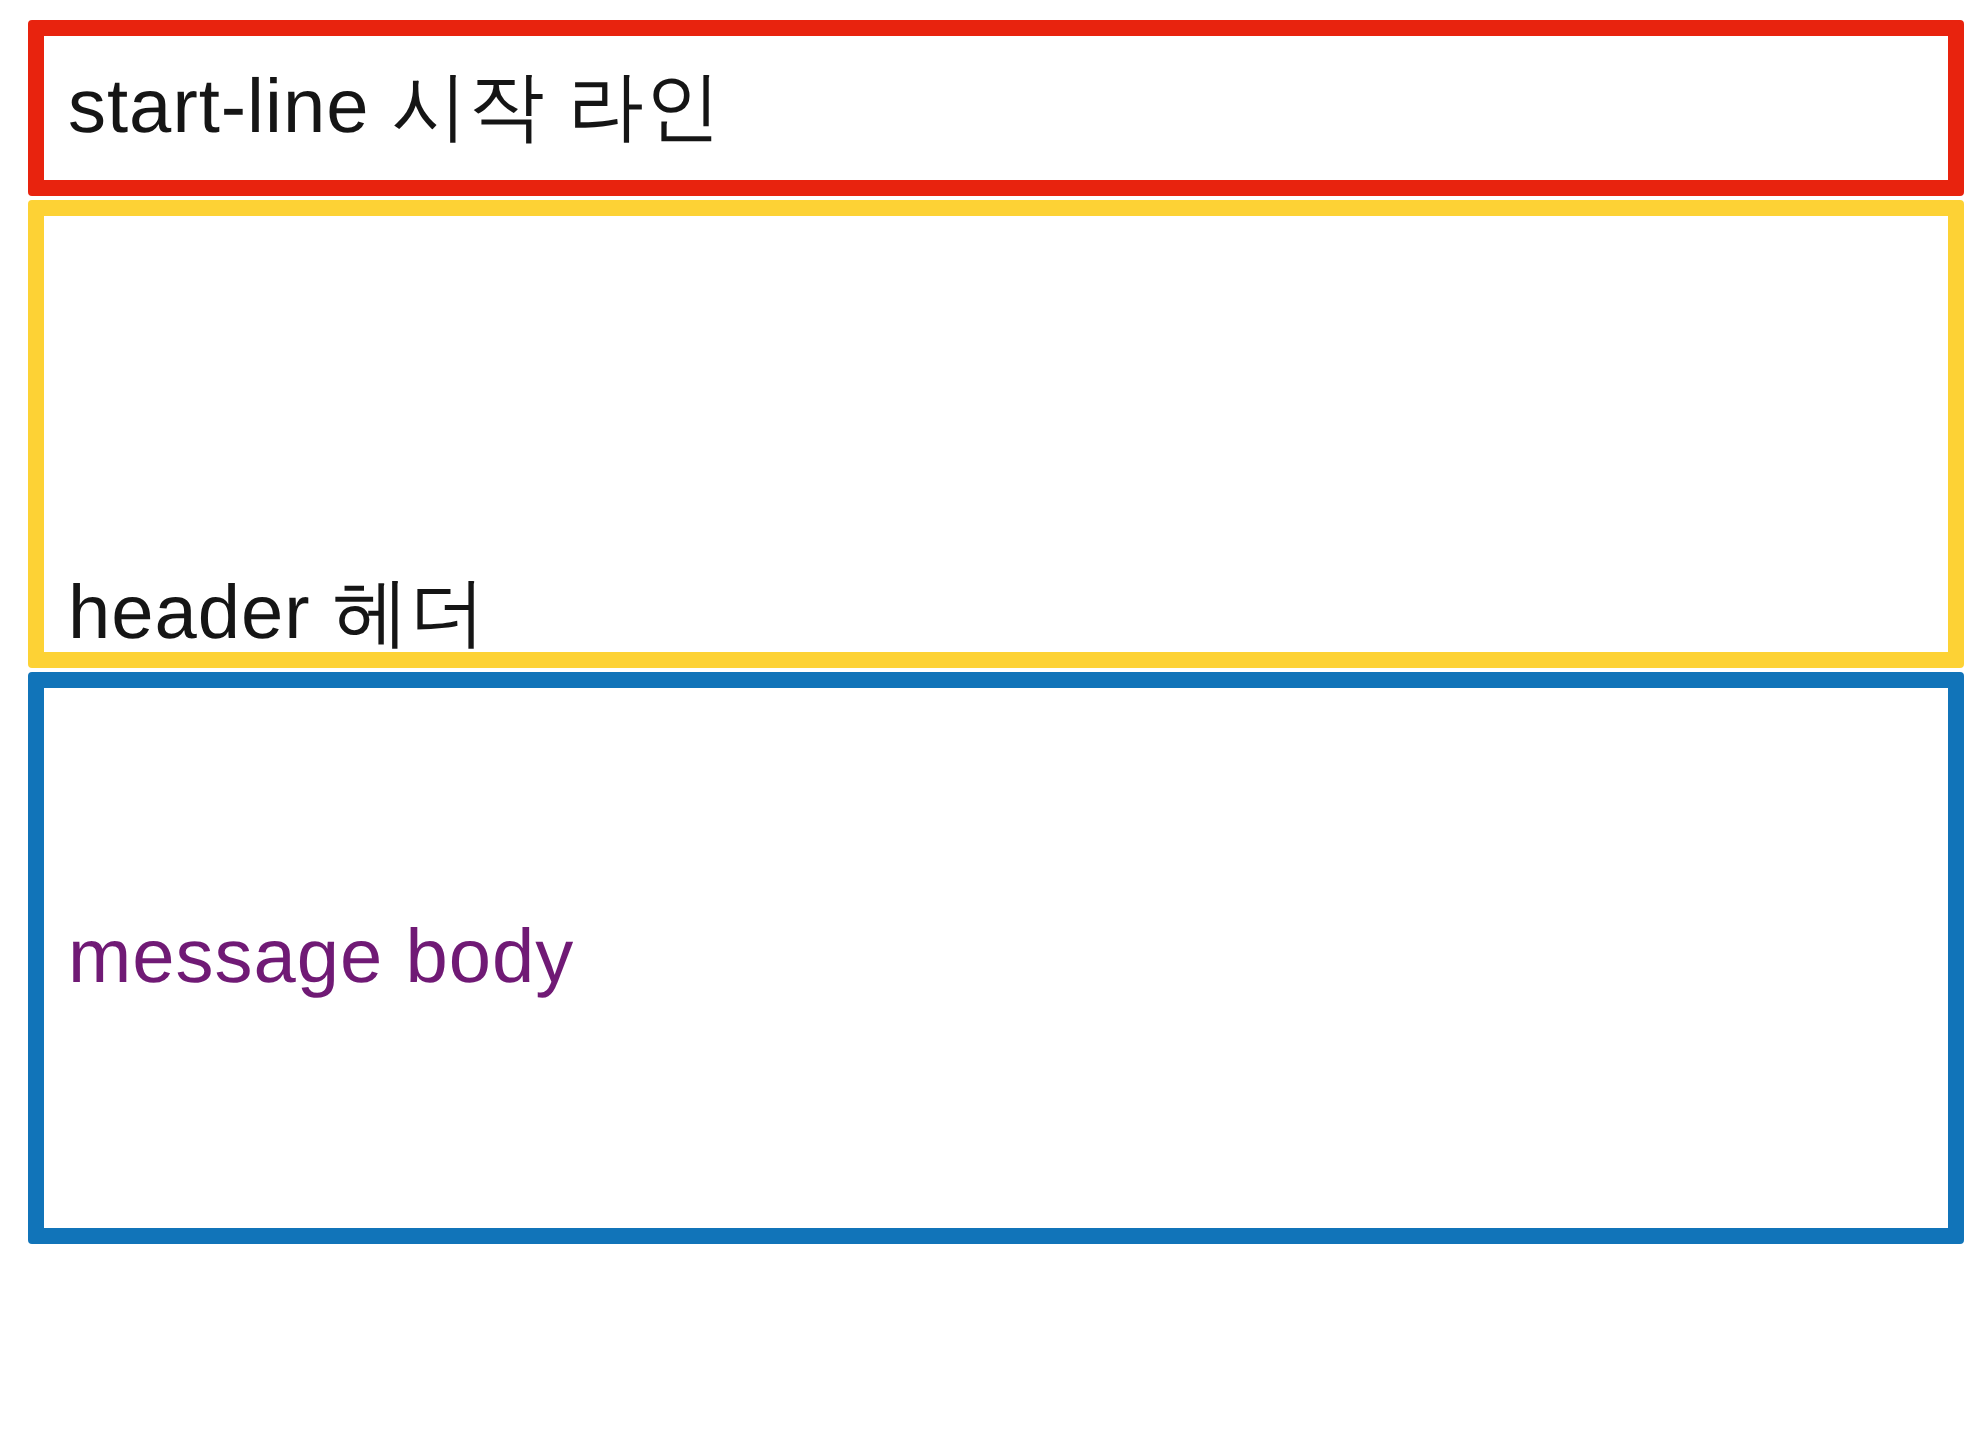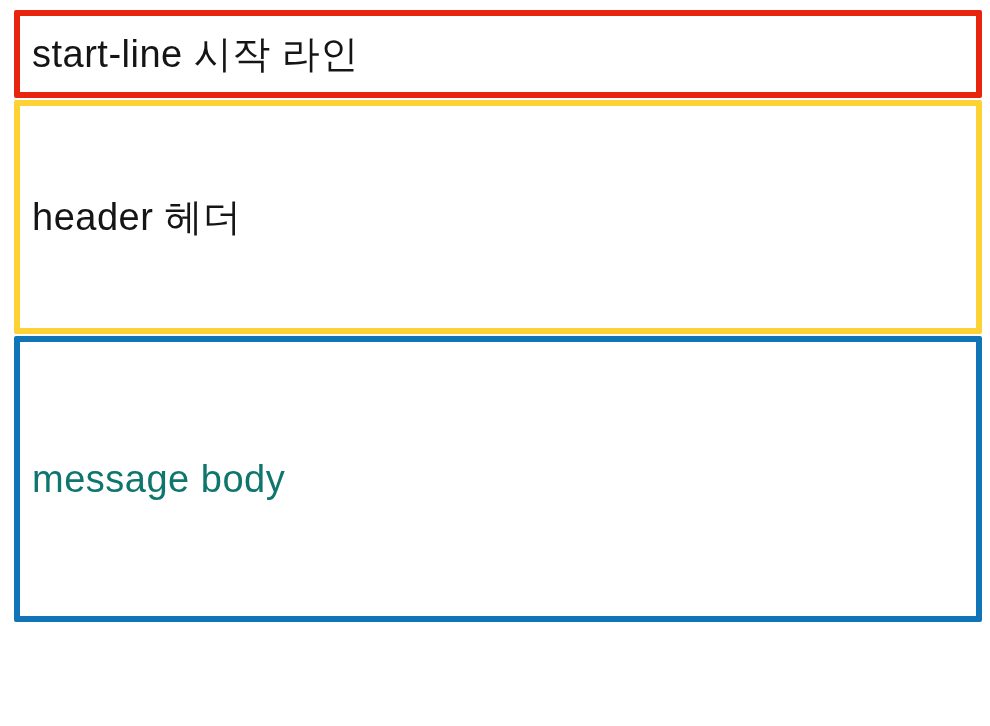--- a/index.html
+++ b/index.html
@@ -18,21 +18,21 @@
     width: 990px;
     height: 726px;
     padding: 10px 8px 0 14px;
     display: flex;
     flex-direction: column;
     gap: 2px;
   }
   .box {
     box-sizing: border-box;
     width: 968px;
-    border: 6px solid #fca5a5;
+    border: 8px solid #fca5a5;
     border-radius: 2px;
     background: #ffffff;
     display: flex;
     align-items: center;
   }
   .box-start-line   { height: 88px;  }
   .box-header       { height: 234px; }
   .box-empty-line   { height: 88px;  }
   .box-message-body { height: 286px; }
   .box-label {
@@ -47,22 +47,22 @@
 </style>
 </head>
 <body style="background: rgb(255, 255, 255);">
 
 <div class="diagram">
 
   <div class="box box-start-line" style="border-color: rgb(232, 35, 14);">
     <span class="box-label" style="color: rgb(21, 21, 21);">start-line 시작 라인</span>
   </div>
 
-  <div class="box box-header" style="border-color: rgb(253, 210, 53);">
+  <div class="box box-header" style="border-color: rgb(253, 210, 53); align-items: flex-end;">
     <span class="box-label" style="color: rgb(21, 21, 21);">header 헤더</span>
   </div>
 
 
   <div class="box box-message-body" style="border-color: rgb(17, 116, 185);">
-    <span class="box-label" style="color: #0f766e;">message body</span>
+    <span class="box-label" style="color: #701a75;">message body</span>
   </div>
 
 </div>
 
 </body></html>

